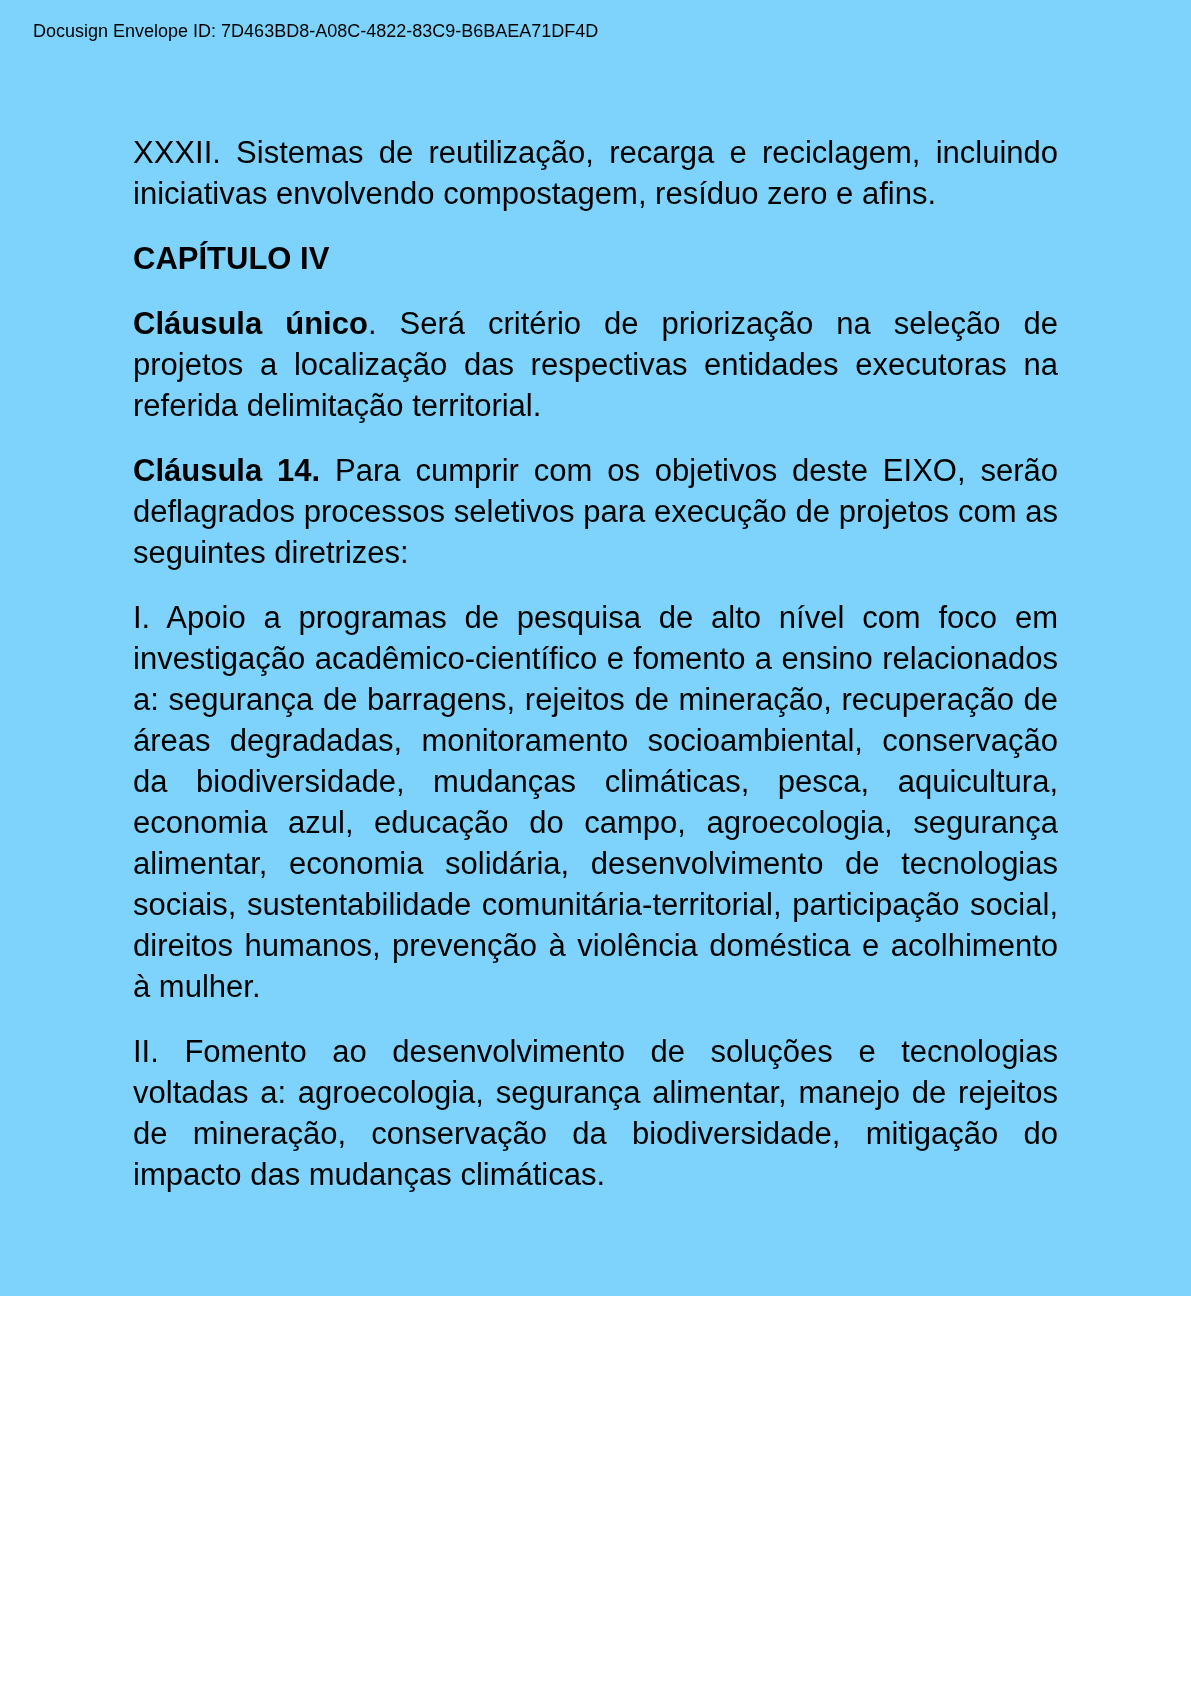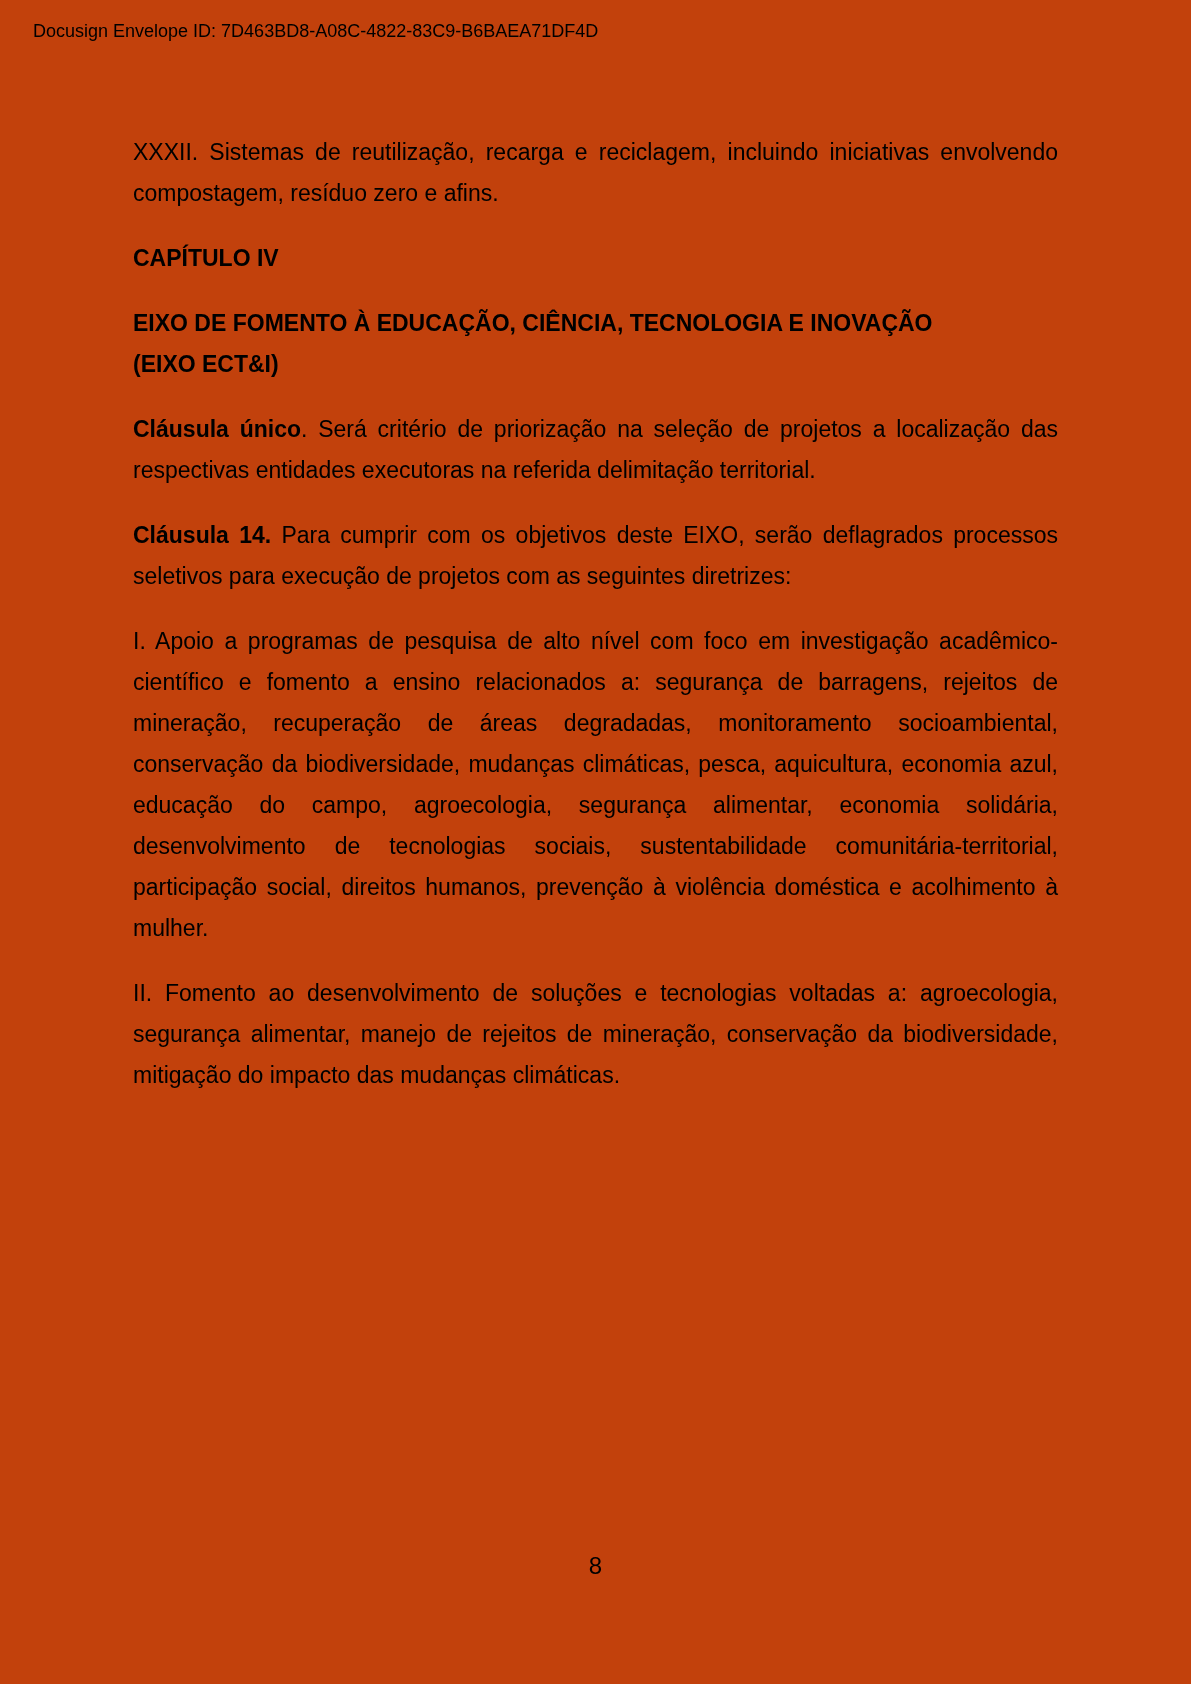--- a/index.html
+++ b/index.html
@@ -4,42 +4,42 @@
 <title>Document Page</title>
 <style>
   html, body {
     margin: 0;
     padding: 0;
     background: #ffffff;
   }
   .page {
     position: relative;
     width: 1191px;
-    height: 1684px;
-    background: #c2410c;
+    height: 1296px;
+    background: #7dd3fc;
     color: #000000;
     font-family: "Liberation Sans", sans-serif;
     overflow: hidden;
     text-decoration: underline;
   }
   .doc-header {
     position: absolute;
     left: 33px;
     top: 20px;
     font-size: 18px;
     line-height: 22px;
     color: #000000;
     white-space: nowrap;
   }
   .content {
     position: absolute;
     left: 133px;
     top: 132px;
     width: 925px;
-    font-size: 23px;
+    font-size: 31px;
     line-height: 41px;
   }
   .para {
     margin: 0 0 24px 0;
     text-align: justify;
   }
   .para.heading {
     font-weight: bold;
     text-align: left;
   }
@@ -63,21 +63,20 @@
 
   <div class="doc-header">Docusign Envelope ID: 7D463BD8-A08C-4822-83C9-B6BAEA71DF4D</div>
 
   <div class="content">
 
     <p class="para">XXXII. Sistemas de reutilização, recarga e reciclagem, incluindo iniciativas envolvendo compostagem, resíduo zero e afins.</p>
 
 
     <p class="para heading">CAPÍTULO IV</p>
 
-    <p class="para heading"><span>EIXO DE FOMENTO À EDUCAÇÃO, CIÊNCIA, TECNOLOGIA E INOVAÇÃO</span><br><span>(EIXO ECT&amp;I)</span></p>
 
 
     <p class="para"><b class="lead">Cláusula único</b><span>. Será critério de priorização na seleção de projetos a localização das respectivas entidades executoras na referida delimitação territorial.</span></p>
 
 
     <p class="para"><b class="lead">Cláusula 14.</b><span> Para cumprir com os objetivos deste EIXO, serão deflagrados processos seletivos para execução de projetos com as seguintes diretrizes:</span></p>
 
     <p class="para">I. Apoio a programas de pesquisa de alto nível com foco em investigação acadêmico-científico e fomento a ensino relacionados a: segurança de barragens, rejeitos de mineração, recuperação de áreas degradadas, monitoramento socioambiental, conservação da biodiversidade, mudanças climáticas, pesca, aquicultura, economia azul, educação do campo, agroecologia, segurança alimentar, economia solidária, desenvolvimento de tecnologias sociais, sustentabilidade comunitária-territorial, participação social, direitos humanos, prevenção à violência doméstica e acolhimento à mulher.</p>
 
     <p class="para">II. Fomento ao desenvolvimento de soluções e tecnologias voltadas a: agroecologia, segurança alimentar, manejo de rejeitos de mineração, conservação da biodiversidade, mitigação do impacto das mudanças climáticas.</p>

